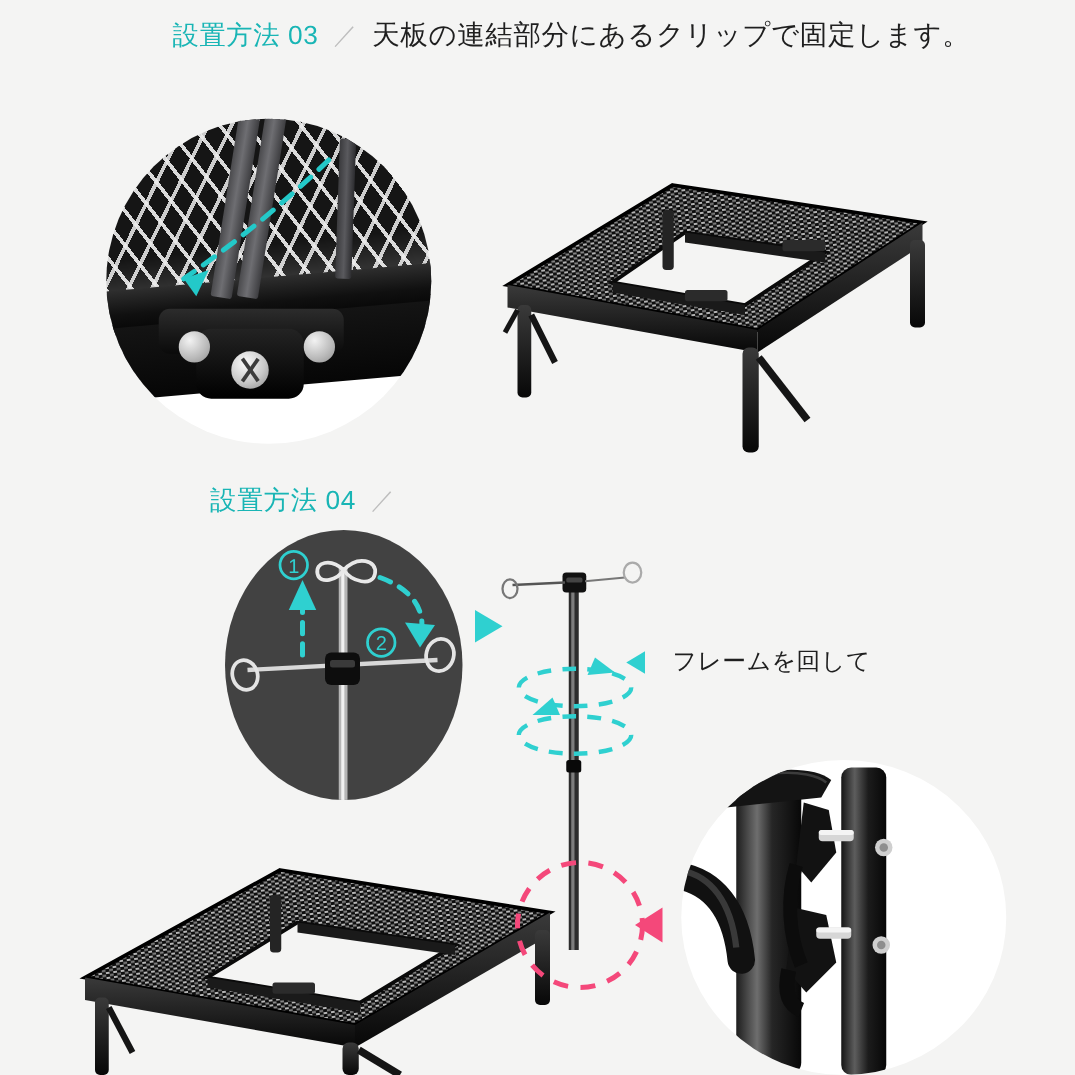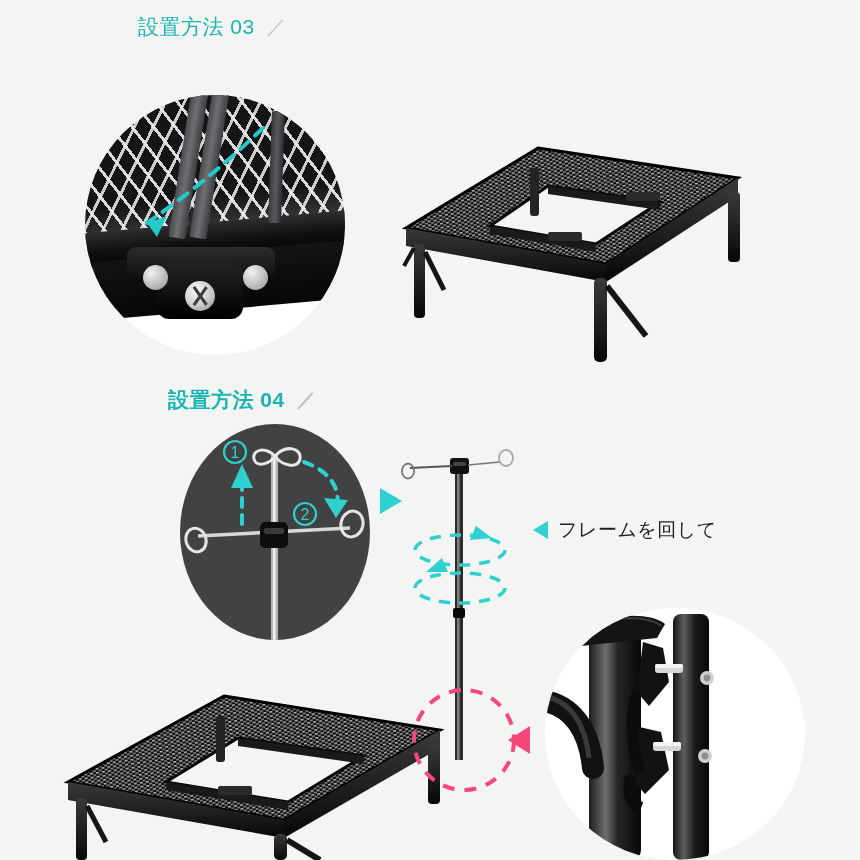--- a/index.html
+++ b/index.html
@@ -11,21 +11,21 @@
     position:relative;
   }
   .page{position:relative;width:860px;height:840px;}
 
   
   .heading{position:absolute;display:flex;align-items:baseline;white-space:nowrap;}
   .h-label{font-size:21px;letter-spacing:.5px;}
   .h-slash{font-size:19px;margin:0 12px;transform:translateY(-1px);}
   .h-text{font-size:22px;letter-spacing:.5px;}
   #head03{left:138px;top:13px;}
-  #head04{left:168px;top:386px;font-weight:bold;}
+  #head04{left:168px;top:386px;}
 
   
   .circle{position:absolute;border-radius:50%;overflow:hidden;}
 
   
   #clip-photo{left:85px;top:95px;width:260px;height:260px;background:#ffffff;}
   .mesh-bg{position:absolute;inset:0;}
 
   
   .mesh-diamond{
@@ -76,34 +76,35 @@
   #stand-circle{left:180px;top:424px;width:190px;height:216px;background:#424242;}
   #stand-circle.oval{border-radius:50%;}
 
   
   #pole-wrap{position:absolute;left:400px;top:440px;width:190px;height:320px;}
 
   
   #clamp-photo{left:545px;top:608px;width:260px;height:252px;background:#ffffff;}
 
   
-  #callout{position:absolute;left:532px;top:516px;display:flex;align-items:flex-start;}
+  #callout{position:absolute;left:500px;top:516px;display:flex;align-items:flex-start;gap:12px;}
   #callout .tri{margin-right:8px;margin-top:4px;}
   .callout-lines{font-size:19px;line-height:1.45;color:#1f1f1f;letter-spacing:.5px;}
 
   svg{display:block;overflow:visible;}
 </style>
 </head>
 <body>
 
 <div class="page">
 
   <div class="heading" id="head03">
     <span class="h-label" style="color:#19b5b5">設置方法 03</span>
     <span class="h-slash" style="color:#bdbdbd">／</span>
+    <span class="h-text" style="color:#1f1f1f">天板の連結部分にあるクリップで固定します。</span>
   </div>
 
   <div class="circle" id="clip-photo">
     <div class="mesh-bg">
       <div class="mesh-diamond fade"></div>
       <div class="rail"></div>
       <div class="rail2"></div>
       <div class="strap" id="strap-a"></div>
       <div class="strap" id="strap-b"></div>
       <div class="strap" id="strap-side"></div>

